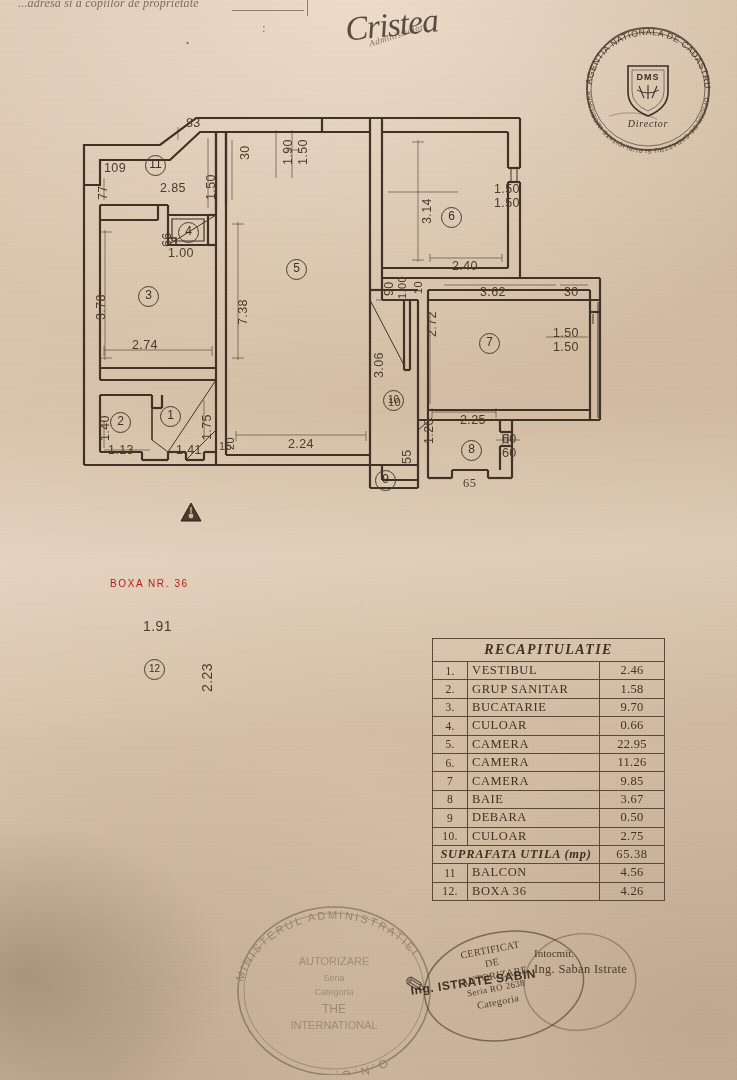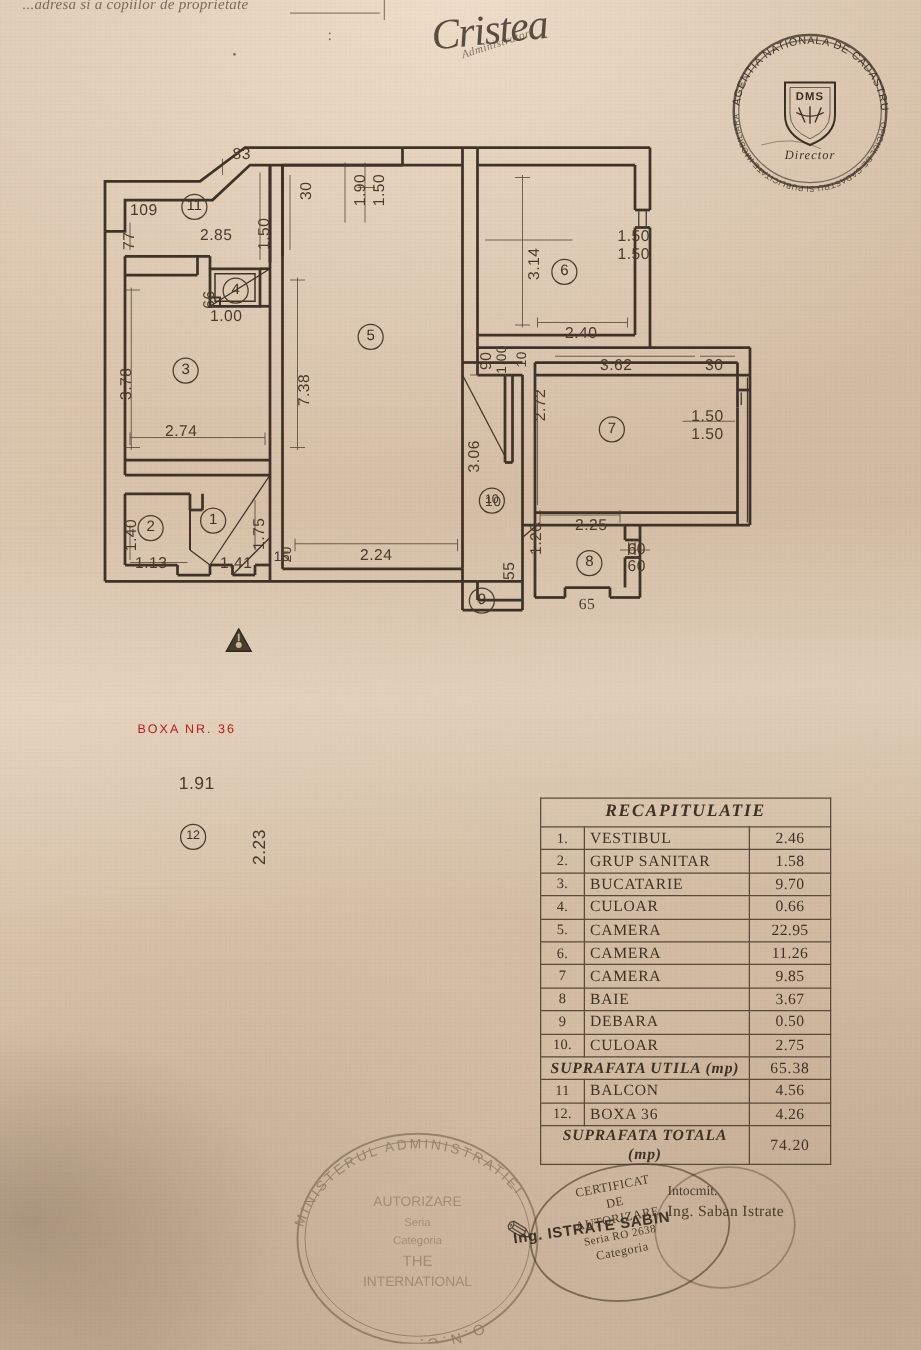--- a/index.html
+++ b/index.html
@@ -440,24 +440,20 @@
     <tr>
       <td class="c-no">11</td>
       <td class="c-name">BALCON</td>
       <td class="c-val">4.56</td>
     </tr>
     <tr>
       <td class="c-no">12.</td>
       <td class="c-name">BOXA 36</td>
       <td class="c-val">4.26</td>
     </tr>
-    <tr class="sum">
-      <td colspan="2">SUPRAFATA TOTALA (mp)</td>
-      <td class="c-val">74.20</td>
-    </tr>
   </tbody>
 </table>
 
 <div class="stamp-faint">
   <svg viewBox="0 0 205 172">
     <defs>
       <path id="mTop" d="M 8,92 A 95,85 0 0 1 197,92"></path>
       <path id="mBot" d="M 197,92 A 95,85 0 0 1 8,92"></path>
     </defs>
     <ellipse cx="102" cy="88" rx="96" ry="84" fill="none" stroke="#4a3b2c" stroke-width="1.6"></ellipse>

